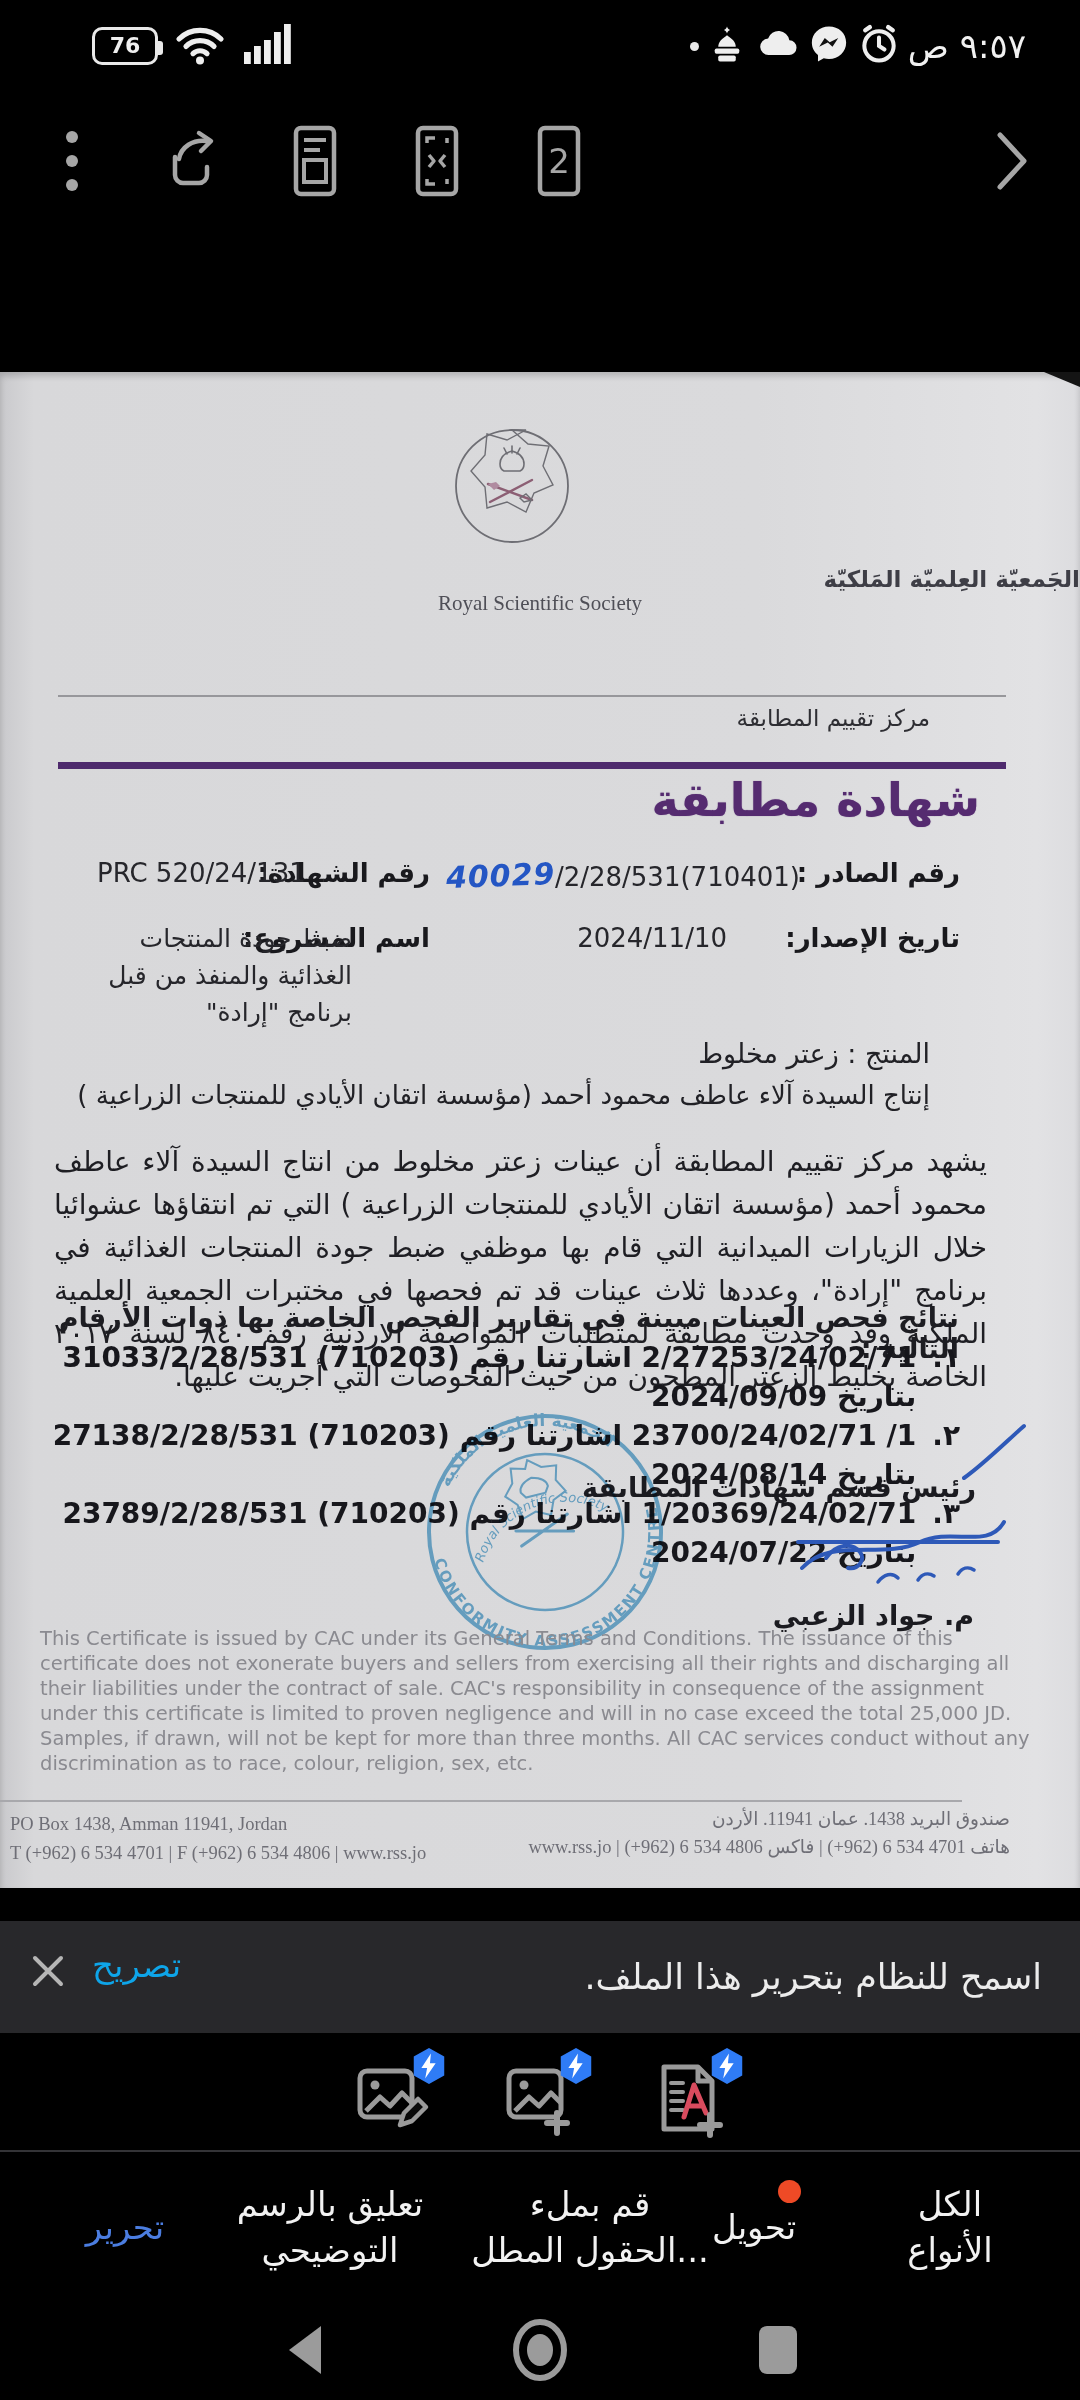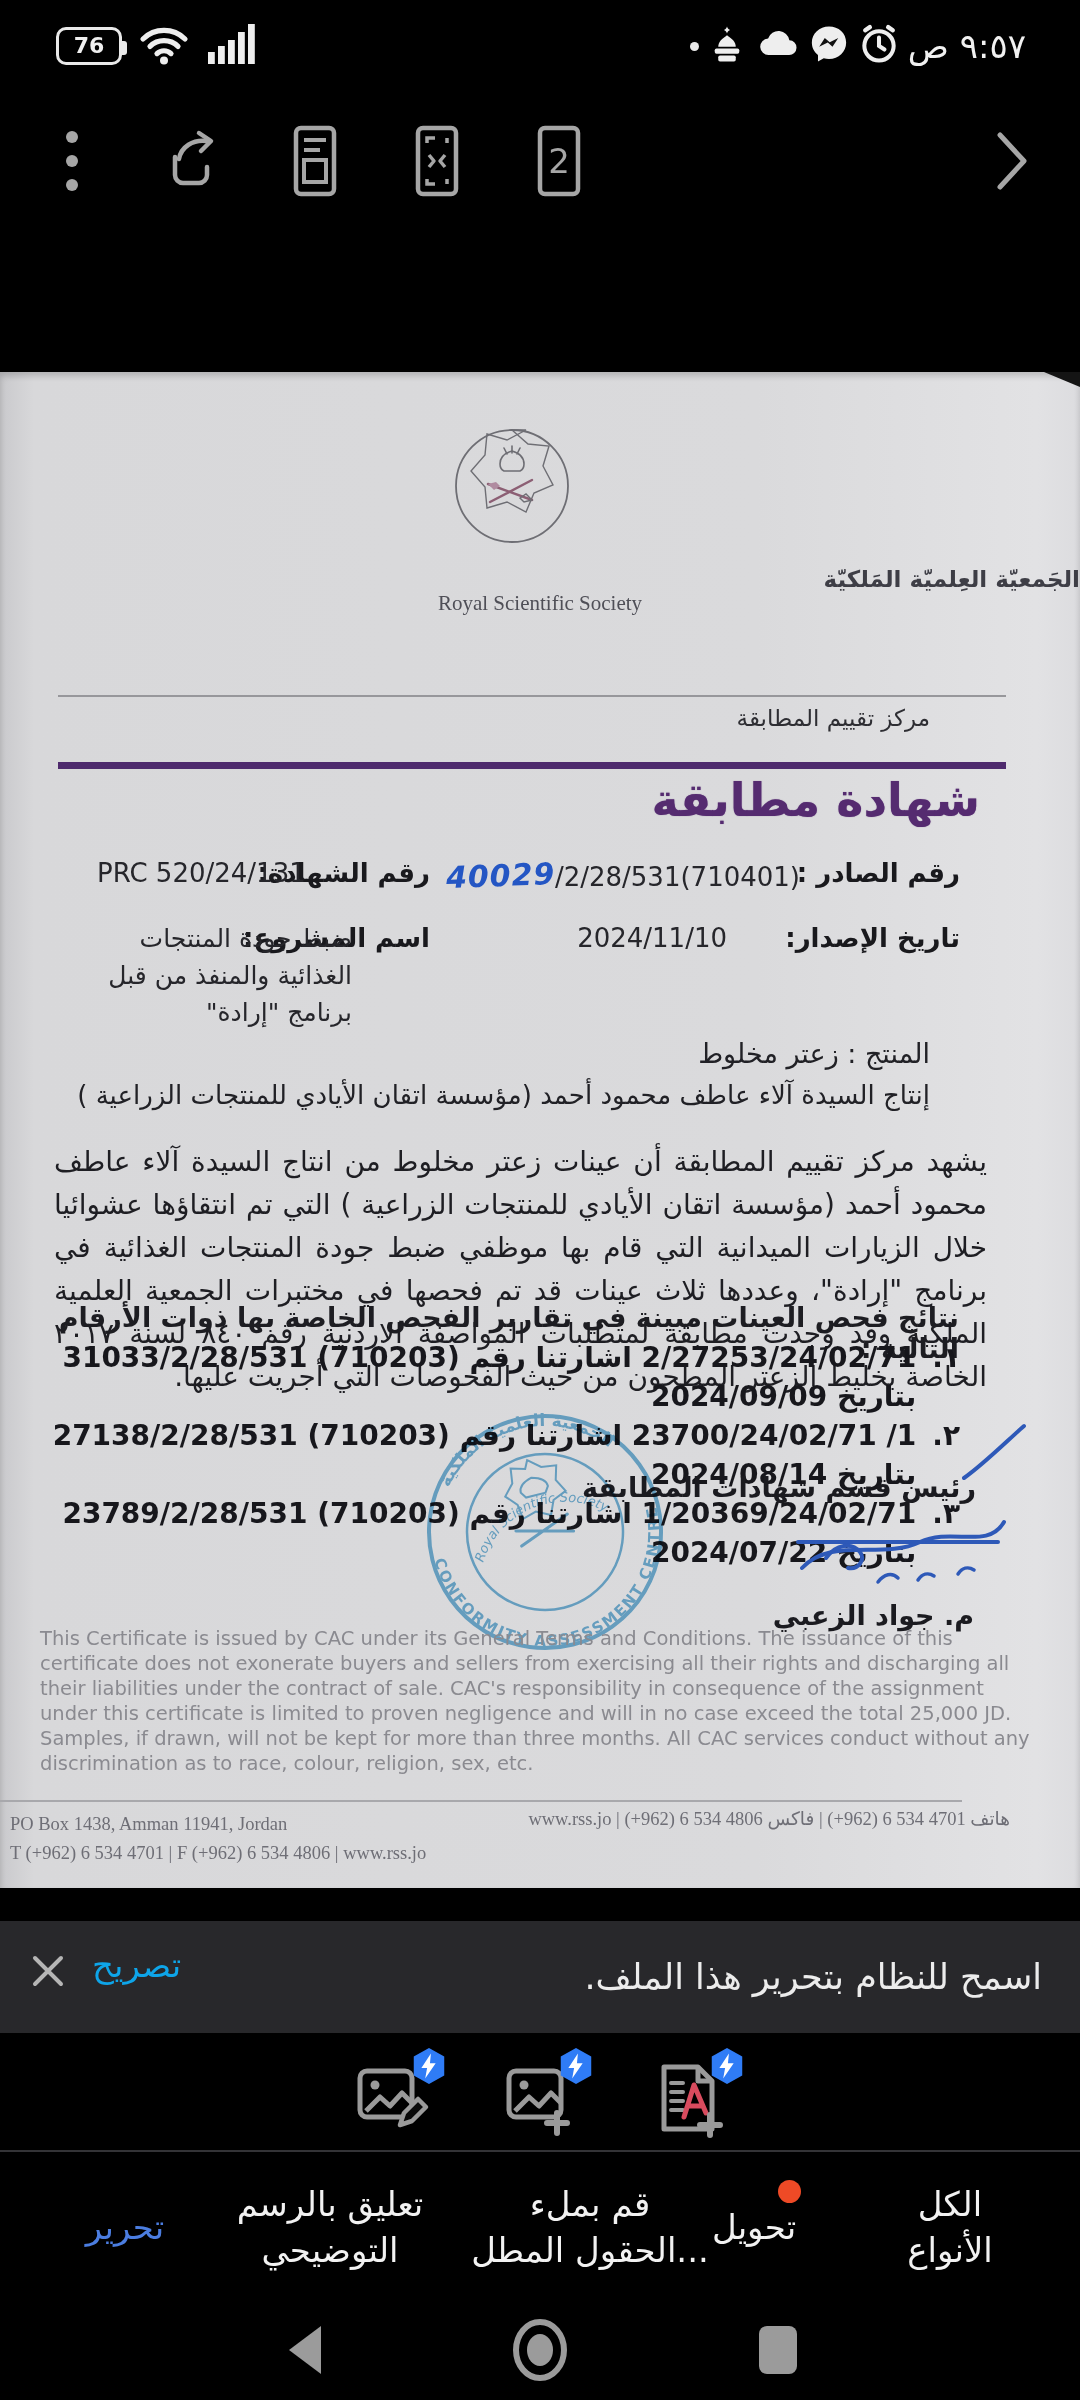--- a/index.html
+++ b/index.html
@@ -3,21 +3,21 @@
 <meta charset="utf-8">
 <style>
   * { margin:0; padding:0; box-sizing:border-box; }
   html,body { background:#000; }
   body { font-family:"DejaVu Sans", sans-serif; }
   .screen { position:relative; width:1080px; height:2400px; background:#000; overflow:hidden; margin:0 auto; }
 
   
   .status-bar { position:absolute; top:0; left:0; width:1080px; height:92px;
     display:flex; align-items:center; justify-content:space-between; padding:0 54px 0 56px; }
-  .sb-left, .sb-right { display:flex; align-items:center; }
+  .sb-left, .sb-right { display:flex; align-items:center;margin-left:36px; }
   .sb-left { gap:16px; }
   .sb-right { gap:7px; }
   .battery { position:relative; width:66px; height:38px; border:3px solid #e9e9e9; border-radius:10px;
     display:flex; align-items:center; justify-content:center; }
   .battery .batt-num { color:#efefef; font-size:22px; font-weight:bold; line-height:1; }
   .batt-nub { position:absolute; right:-8px; top:11px; width:5px; height:14px; background:#e9e9e9; border-radius:0 3px 3px 0; }
   .sb-time { color:#f1f1f1; font-size:34px; letter-spacing:1px; }
   .sb-dot { width:9px; height:9px; border-radius:50%; background:#e9e9e9; margin-left:6px; }
 
   
@@ -294,20 +294,21 @@
     <div class="abs terms" dir="ltr">
       <div>This Certificate is issued by CAC under its General Terms and Conditions. The issuance of this certificate does not exonerate buyers and sellers from exercising all their rights and discharging all their liabilities under the contract of sale. CAC's responsibility in consequence of the assignment under this certificate is limited to proven negligence and will in no case exceed the total 25,000 JD. Samples, if drawn, will not be kept for more than three months. All CAC services conduct without any discrimination as to race, colour, religion, sex, etc.</div>
     </div>
 
     <div class="abs footer-rule"></div>
     <div class="abs footer-en" dir="ltr">
       <div>PO Box 1438, Amman 11941, Jordan</div>
       <div>T (+962) 6 534 4701 | F (+962) 6 534 4806 | www.rss.jo</div>
     </div>
     <div class="abs footer-ar">
+      <div>صندوق البريد 1438. عمان 11941. الأردن</div>
       <div>هاتف 4701 534 6 (962+) | فاكس 4806 534 6 (962+) | www.rss.jo</div>
     </div>
   </div>
 
   <div class="perm-banner">
     <button class="perm-close">
       <svg width="38" height="38" viewBox="0 0 38 38">
         <path d="M6 6l26 26M32 6L6 32" stroke="#b5b5b5" stroke-width="4" stroke-linecap="round"></path>
       </svg>
     </button>

